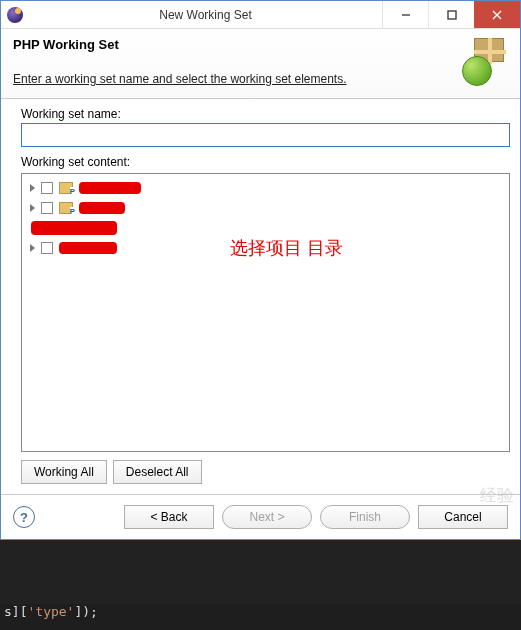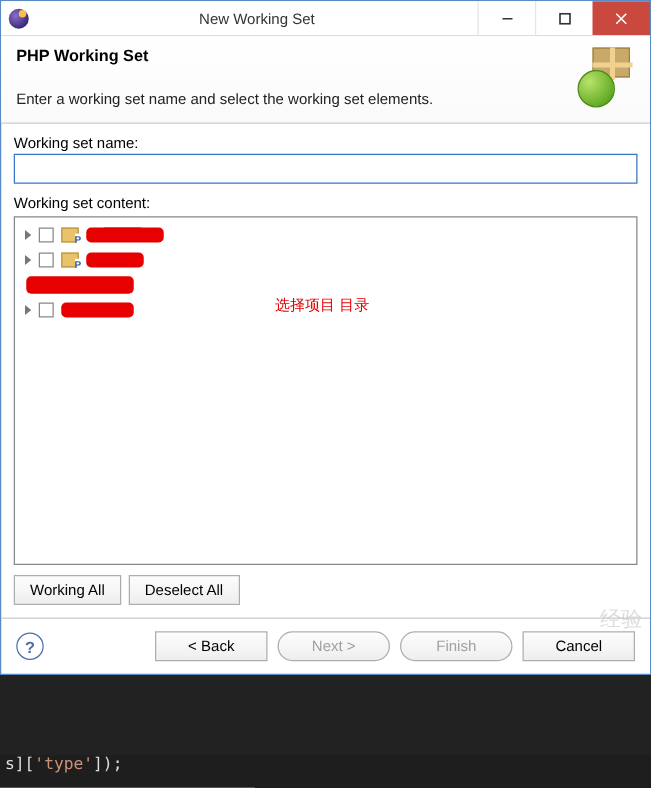--- a/index.html
+++ b/index.html
@@ -59,21 +59,21 @@
   
   .header {
     display:flex;
     align-items:center;
     padding: 8px 12px 12px 12px;
     border-bottom: 1px solid #ccc;
     background: linear-gradient(#ffffff,#fafafa);
   }
   .header-text { flex:1; }
   .header-title { font-weight:bold; font-size:13px; margin-bottom:20px;}
-  .header-desc { color:#222; }
+  .header-desc { color:#222;text-decoration:underline; }
   .header-icon {
     width:48px; height:48px;
     position:relative;
     margin-left:8px;
   }
   .header-icon .box{
     position:absolute; left:14px; top:0; width:30px;height:24px;
     background:#c9a96a;
     border:1px solid #a07f3f;
   }
@@ -87,20 +87,21 @@
     position:absolute; left:2px; top:18px; width:30px;height:30px;border-radius:50%;
     background: radial-gradient(circle at 30% 30%, #b8e36a 0%, #5aa61f 80%);
     border:1px solid #4a8818;
   }
   
   .body {
     flex:1;
     padding: 6px 10px 10px 10px;
     display:flex;
     flex-direction:column;
+    margin-left:10px;
   }
   .field-label { margin-top:2px; margin-bottom:2px; }
   .name-input {
     width:100%;
     border:1px solid #3a76c4;
     outline:none;
     padding:4px 4px;
     font-family:inherit;
     font-size:12px;
   }
@@ -154,21 +155,21 @@
   .strike {
     display:inline-block;
     height:2px;
     background:#e60000;
     position:relative; top:-5px;
   }
   .annotation-content{
     position:absolute;
     left:208px; top:62px;
     color:#e60000;
-    font-size:12px;
+    font-size:18px;
     font-family:"SimSun","Microsoft YaHei",sans-serif;
     pointer-events:none;
   }
   
   .sel-buttons { margin-top:8px; display:flex; gap:6px; }
   .btn {
     min-width:80px;
     height:24px;
     background:linear-gradient(#fdfdfd,#eeeeee);
     border:1px solid #adadad;

